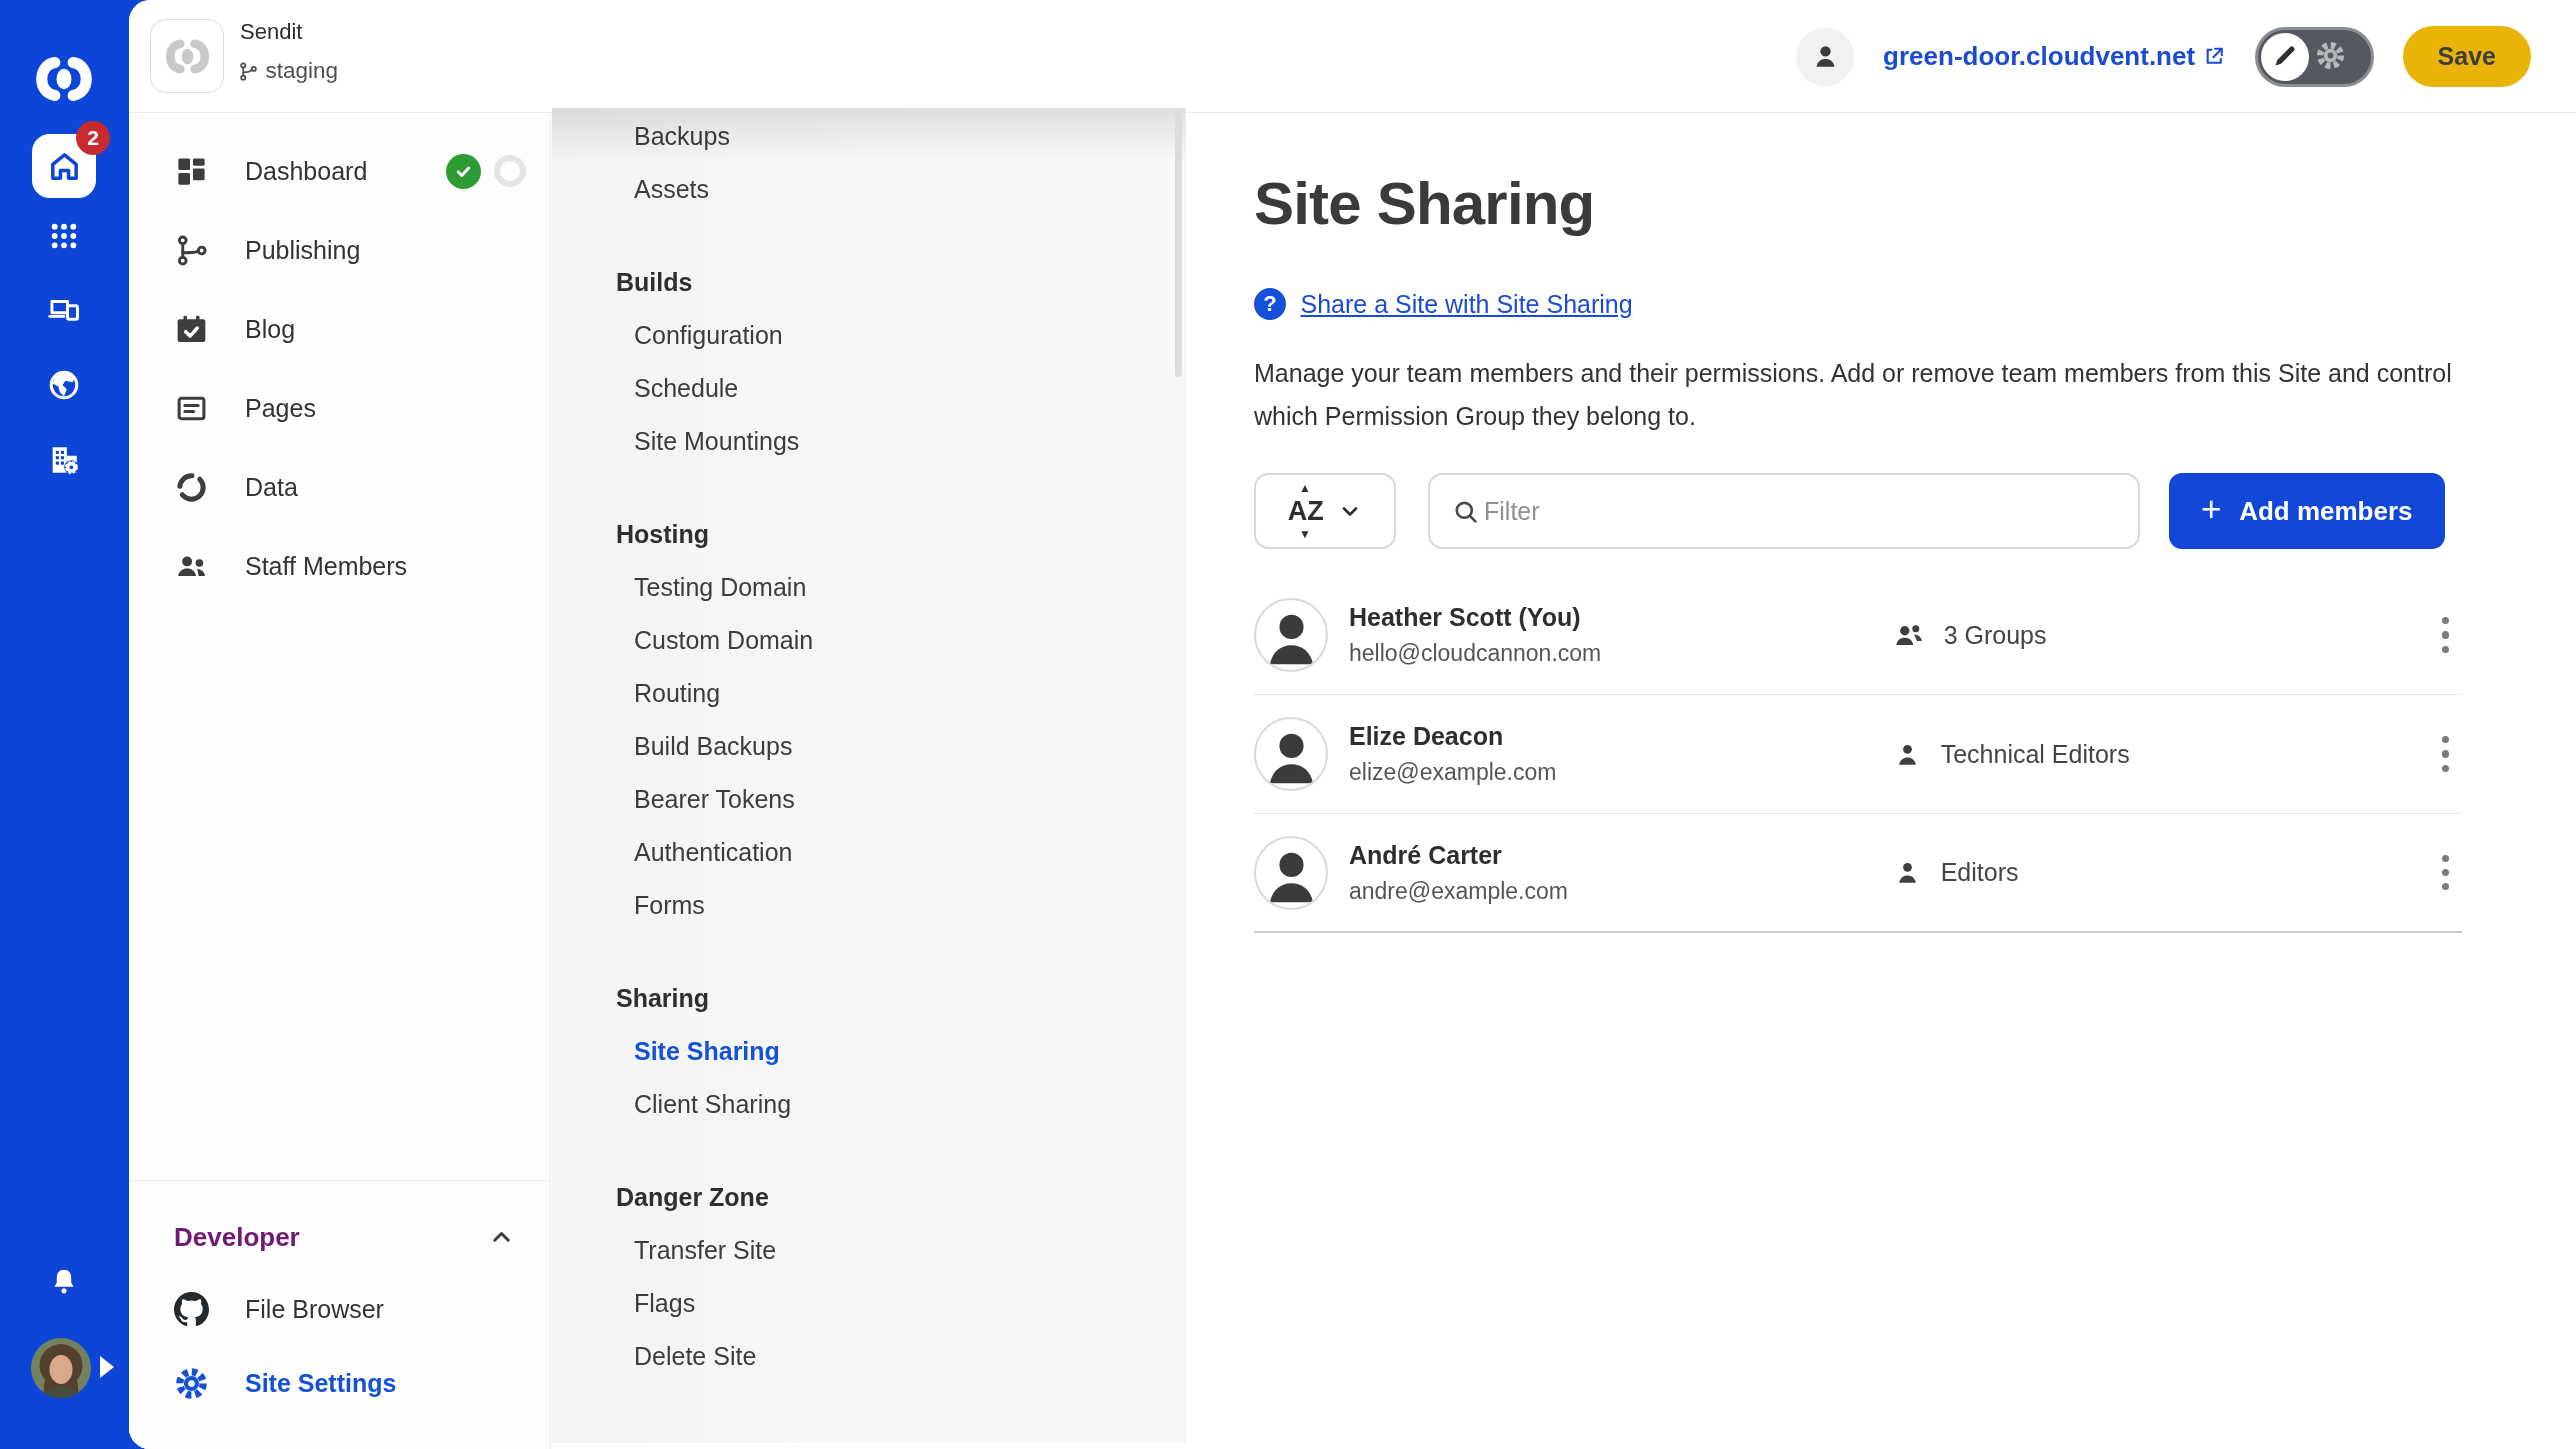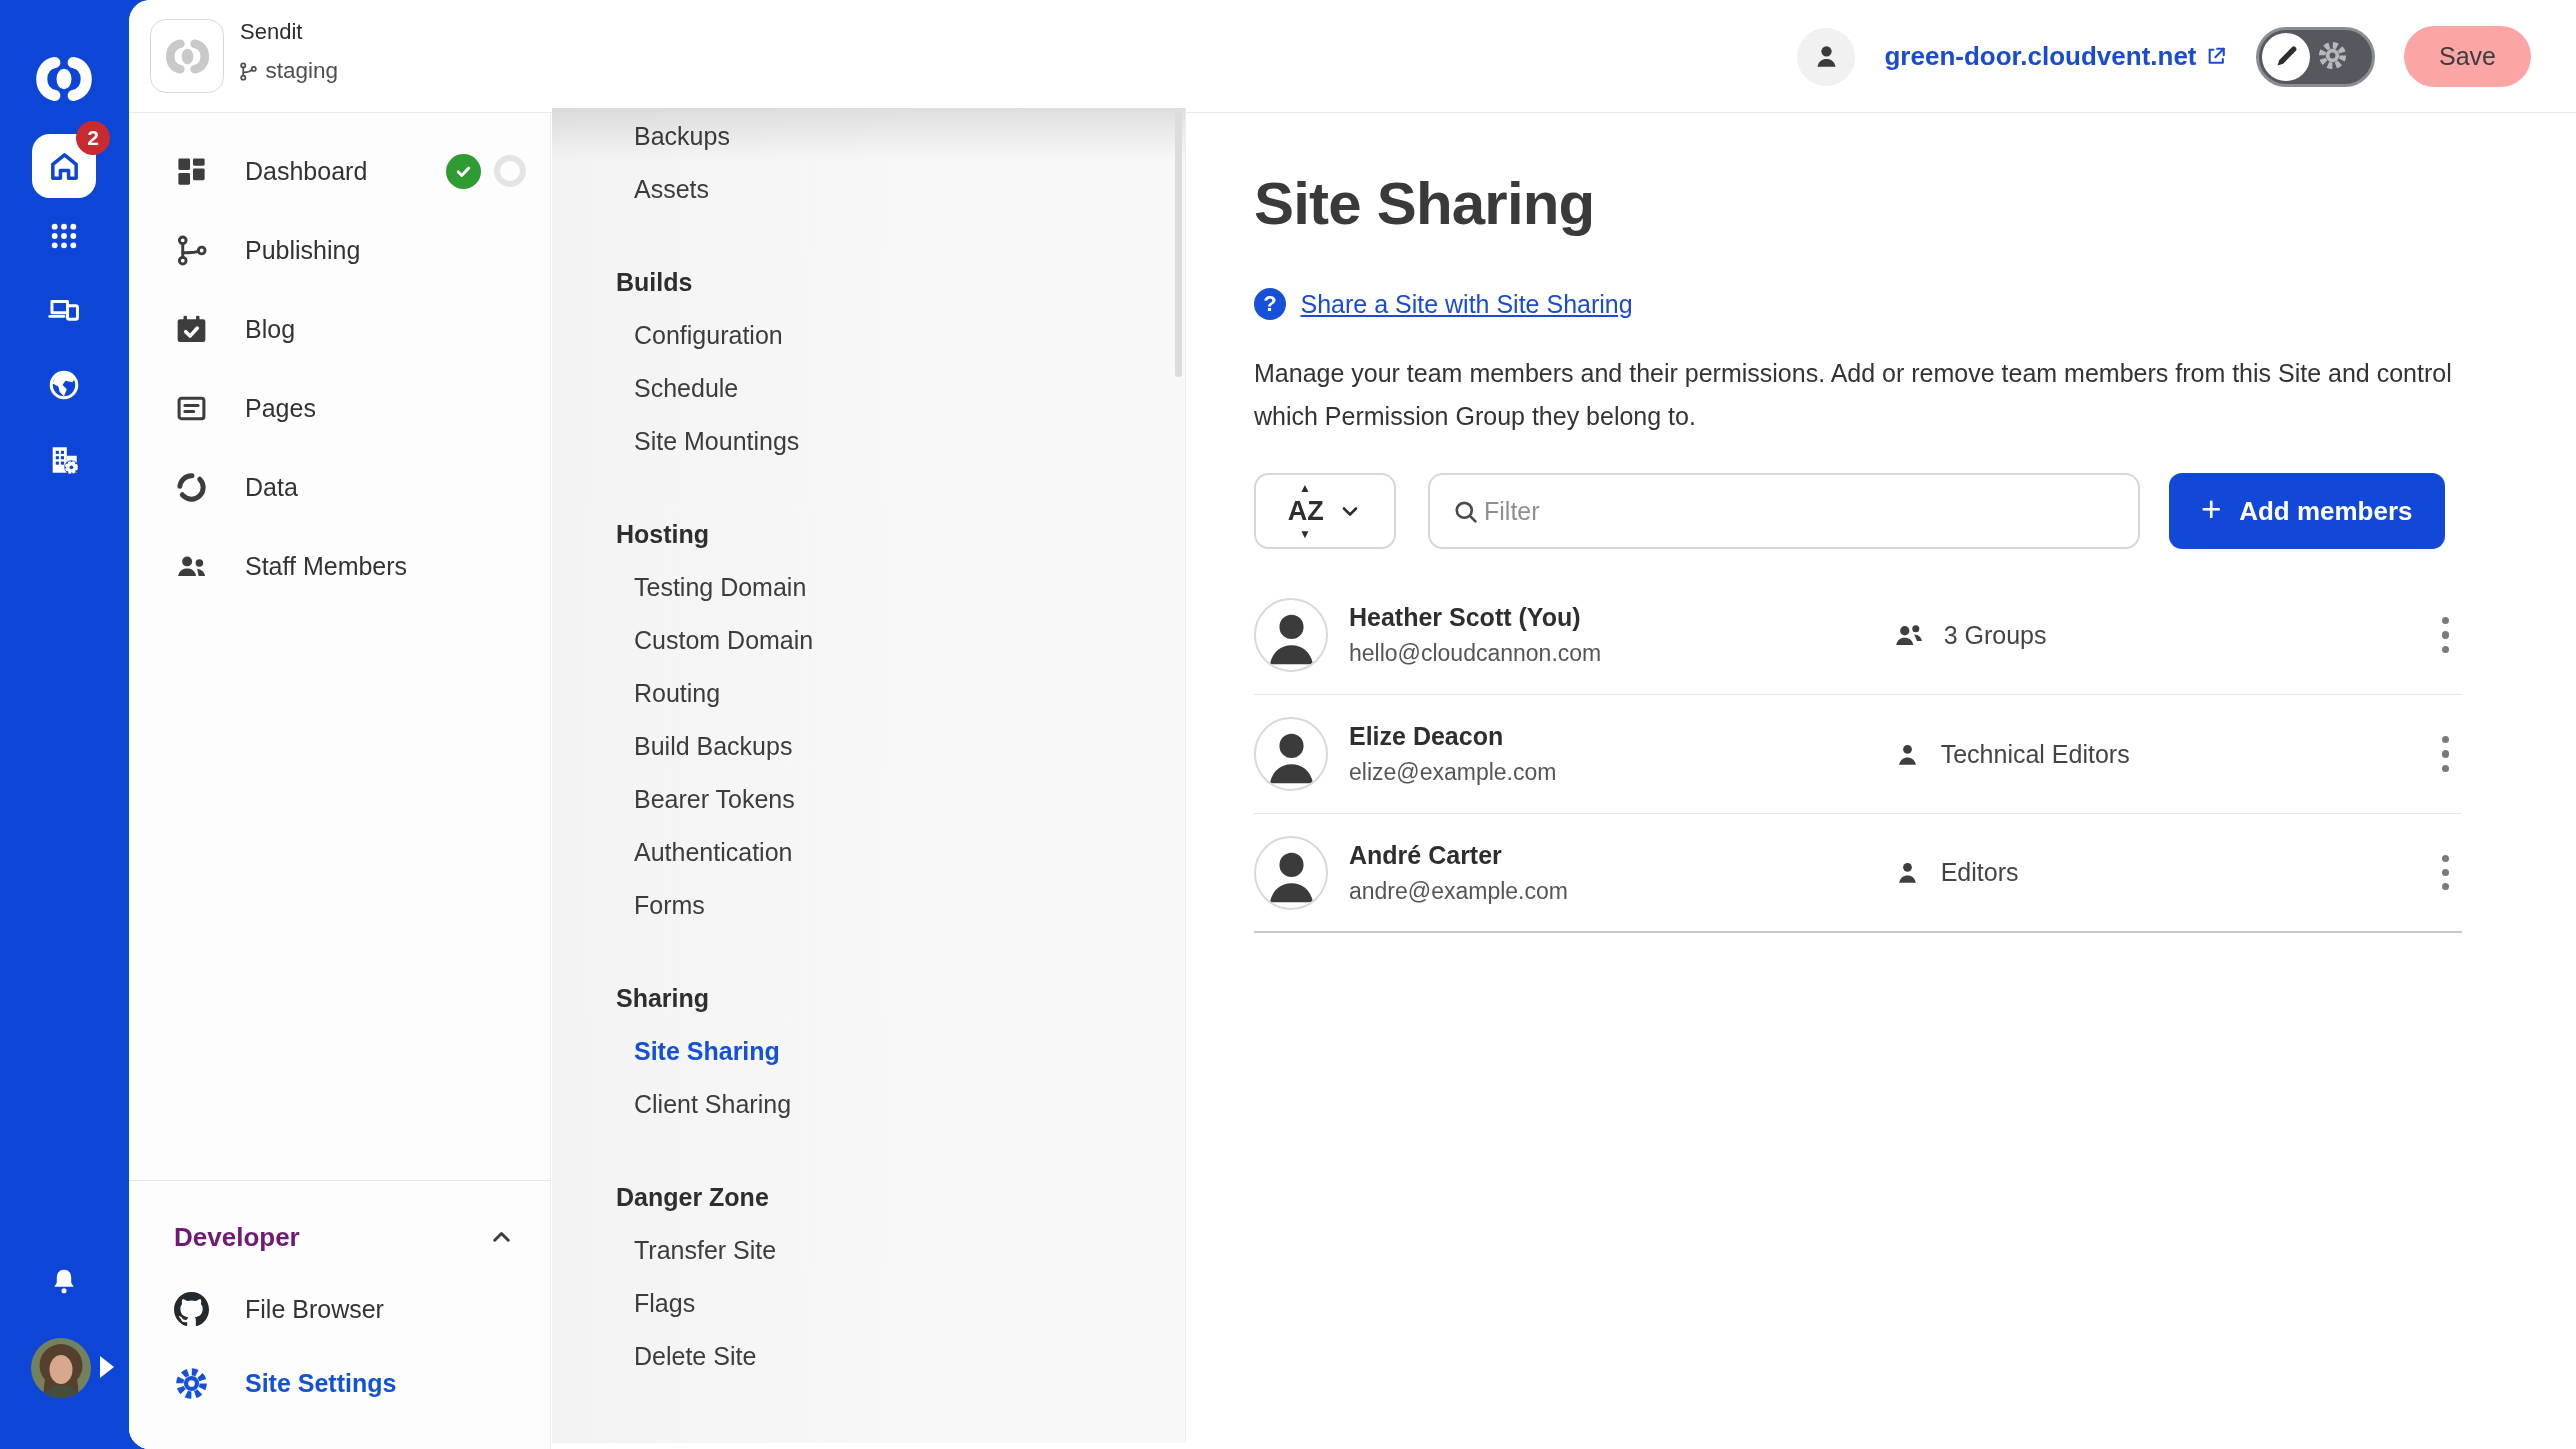--- a/index.html
+++ b/index.html
@@ -23,21 +23,21 @@
   .hdr { position:absolute; left:0; top:0; width:2447px; height:113px; background:#fff; border-bottom:1.6px solid #e9e9e9; border-radius:21px 0 0 0; }
   .site-tile { position:absolute; left:21px; top:19.3px; width:74px; height:74px; border:1.6px solid #d8d8d8; border-radius:16px; display:flex; align-items:center; justify-content:center; }
   .site-name { position:absolute; left:111px; top:19.3px; font-size:22px; font-weight:normal; color:#2e2e2e; }
   .site-branch { position:absolute; left:109px; top:58px; display:flex; align-items:center; gap:6.4px; font-size:22.5px; color:#4f4f4f; }
   .hdr-right { position:absolute; right:45px; top:0; height:113px; display:flex; align-items:center; gap:29px; }
   .hdr-person { width:58px; height:58px; border-radius:50%; background:#f1f1f1; display:flex; align-items:center; justify-content:center; }
   .hdr-link { font-size:26px; font-weight:bold; color:#1a4bd2; text-decoration:none; display:flex; align-items:center; gap:8px; cursor:pointer;justify-content:center; }
   .mode-toggle { width:119px; height:60px; background:#55585e; border-radius:31px; border:3.2px solid #8a8d92; display:flex; align-items:center; padding:3.2px; cursor:pointer; }
   .mode-knob { width:48px; height:48px; background:#fff; border-radius:50%; display:flex; align-items:center; justify-content:center; }
   .mode-gear { margin-left:6.4px; }
-  .save-btn { height:61px; padding:0 35px; background:#fca5a5; border:none; border-radius:32px; font-size:25px; color:#3d3d3d; font-family:inherit; cursor:pointer; }
+  .save-btn { height:61px; padding:0 35px; background:#eab308; border:none; border-radius:32px; font-size:25px; color:#3d3d3d; font-family:inherit; cursor:pointer;font-weight:bold; }
 
   
   .nav1 { position:absolute; left:0; top:114px; width:422px; height:1335px; background:#fdfdfd; border-right:1.6px solid #ececec; }
   .nav1-item { height:79px; display:flex; align-items:center; gap:24px; padding-left:45px; font-size:25px; color:#333; cursor:pointer; }
   .nav1-item .lbl { flex:1;margin-left:12px; }
   .nav1-top { padding-top:17.7px; }
   .statuses { display:flex; align-items:center; gap:13px; margin-right:24px; }
   .st-ok { width:35px; height:35px; border-radius:50%; background:#2e9c33; display:flex; align-items:center; justify-content:center; }
   .st-ring { width:32px; height:32px; border-radius:50%; border:6.4px solid #e4e4e4; background:#fdfdfd; }
   .nav1-bottom { position:absolute; left:0; bottom:0; width:100%; border-top:1.6px solid #e7e7e7; padding:22.5px 0 29px 0; background:#fdfdfd; }

